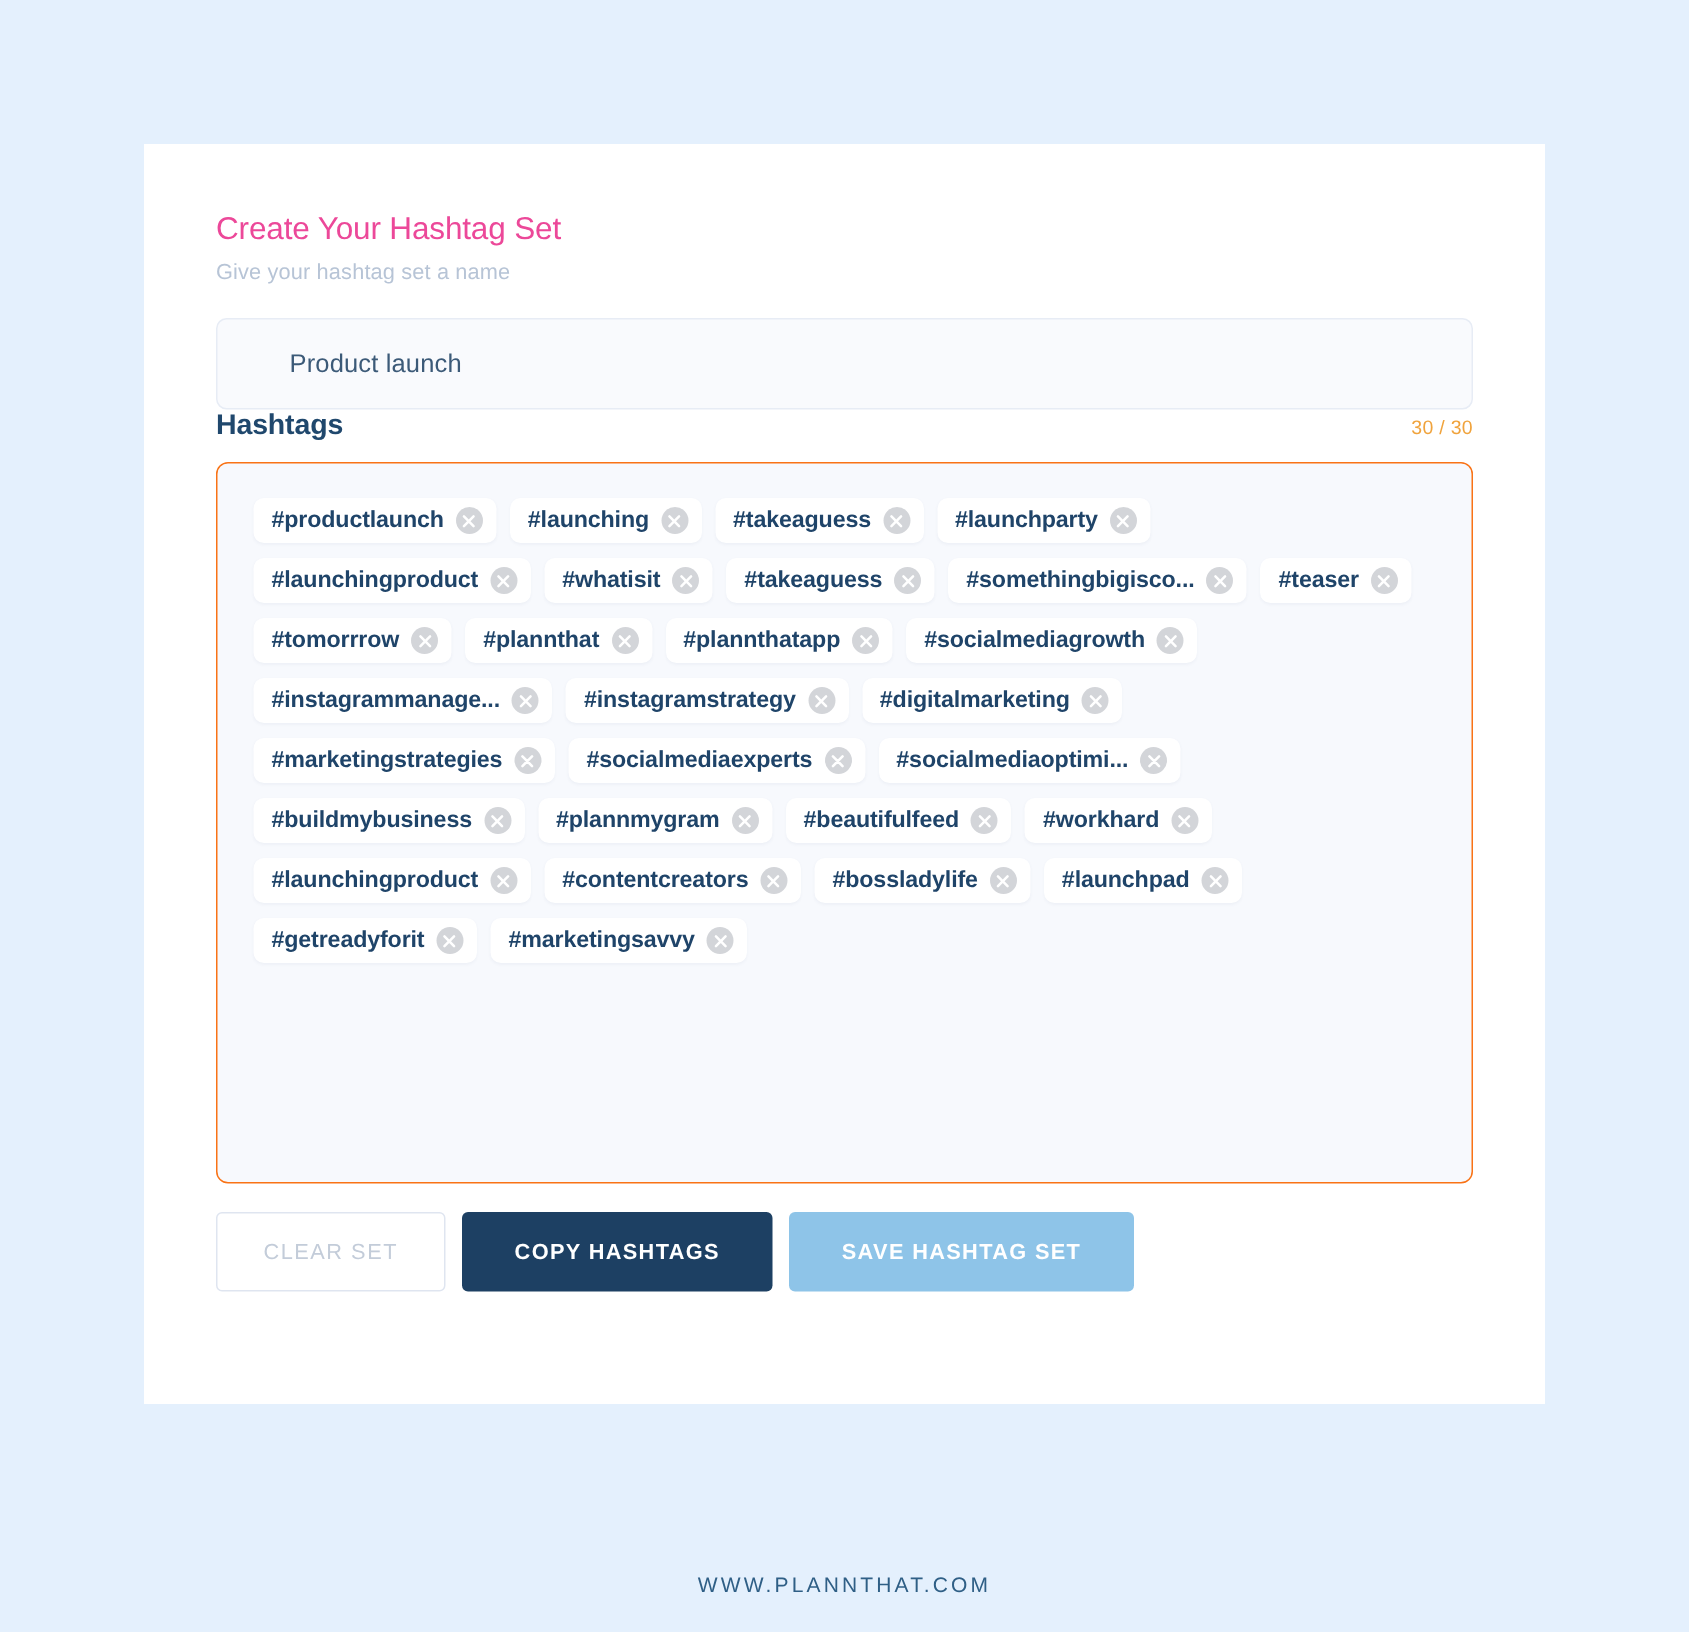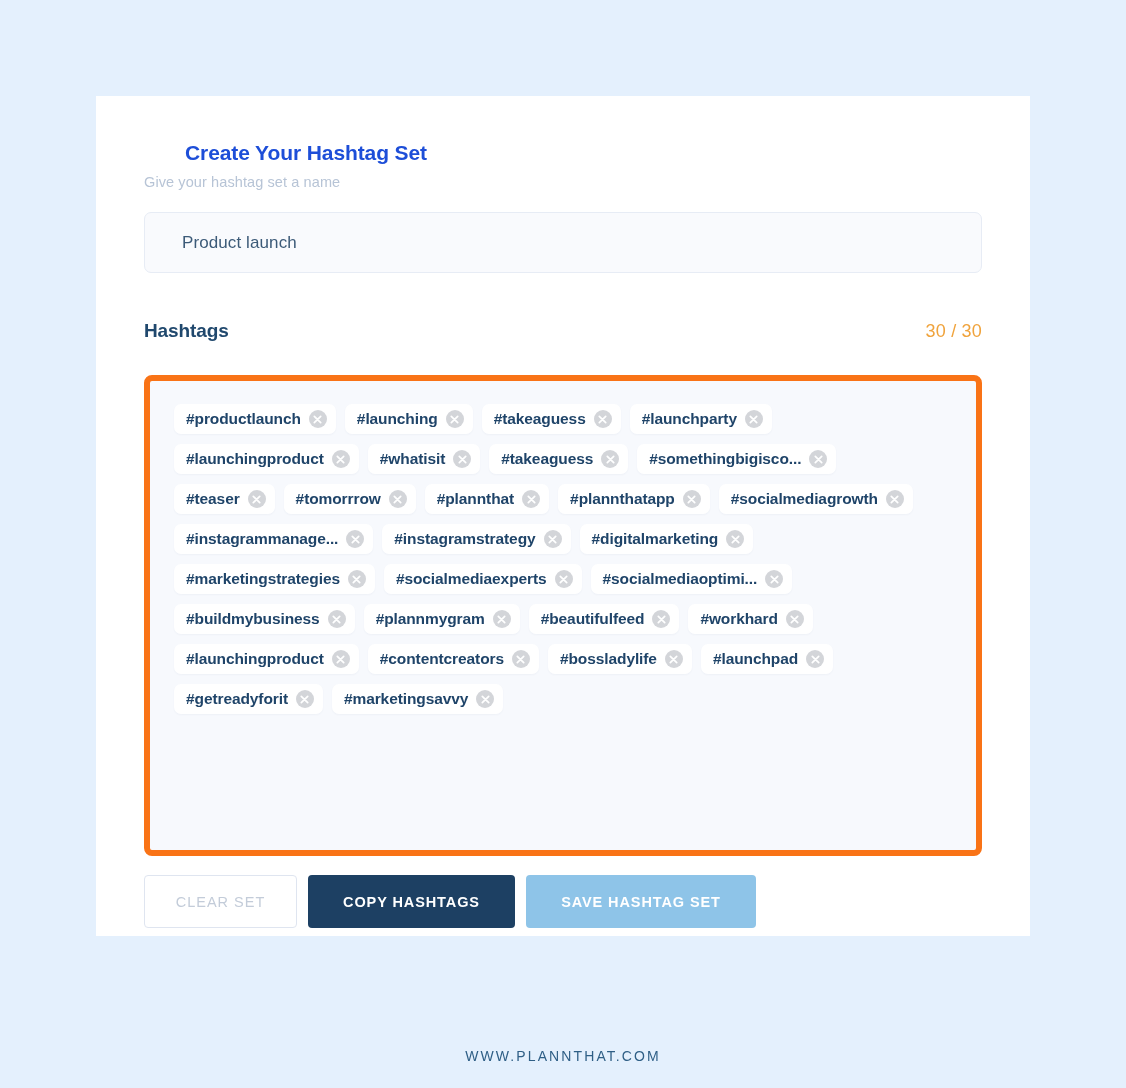--- a/index.html
+++ b/index.html
@@ -28,88 +28,86 @@
     left: 96px;
     top: 96px;
     width: 934px;
     height: 840px;
     background: #ffffff;
     padding: 44px 48px 0 48px;
   }
 
   .card-title {
     font-size: 21px;
-    font-weight: bold;
-    color: #1d4ed8;
+    font-weight: normal;
+    color: #ec4899;
     letter-spacing: -0.1px;
     line-height: 1.25;
-    margin-left: 41px;
   }
 
   .card-subtitle {
     margin-top: 8px;
     font-size: 14.5px;
     color: #b7c4d6;
     font-weight: 400;
     letter-spacing: 0.1px;
   }
 
   
   .name-input-wrap {
     margin-top: 22px;
     height: 61px;
     background: #f9fafd;
     border: 1px solid #e7ecf5;
     border-radius: 7px;
     display: flex;
     align-items: center;
-    padding: 0 0 0 37px;
+    padding: 0 0 0 48px;
   }
 
   .name-input {
     width: 100%;
     height: 100%;
     border: 0;
     outline: none;
     background: transparent;
     font-family: "Liberation Sans", sans-serif;
     font-size: 17px;
     color: #3c5a78;
     letter-spacing: 0.1px;
   }
   .name-input::placeholder { color: #b7c4d6; }
 
   
   .hashtags-head {
-    margin-top: 47px;
     display: flex;
     align-items: baseline;
     justify-content: space-between;
   }
 
   .hashtags-label {
     font-size: 19px;
     font-weight: bold;
     color: #20486d;
     letter-spacing: -0.1px;
   }
 
   .hashtags-count {
-    font-size: 18px;
+    font-size: 13px;
     color: #f0a33c;
     font-weight: 400;
     letter-spacing: 0.2px;
   }
 
   
   .tag-box {
-    margin-top: 33px;
+    margin-top: 13px;
     min-height: 481px;
     background: #f7f9fd;
-    border: 6px solid #f97316;
+    border: 1px solid #f97316;
     border-radius: 8px;
     padding: 18px 24px 24px 24px;
     display: flex;
     flex-wrap: wrap;
     align-content: flex-start;
     gap: 0px;
   }
 
   .tag {
     display: inline-flex;

